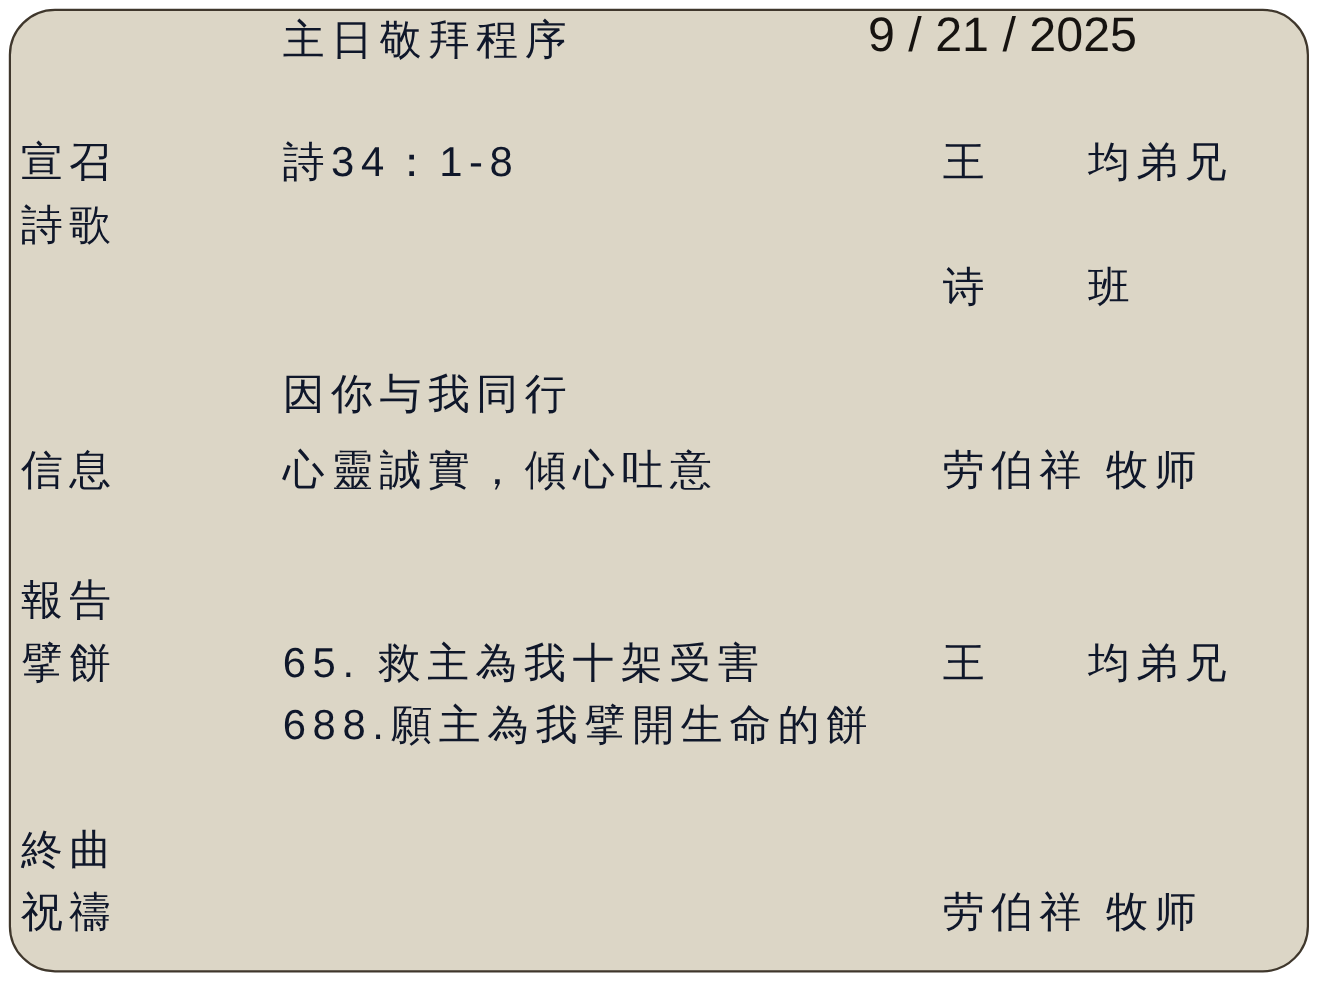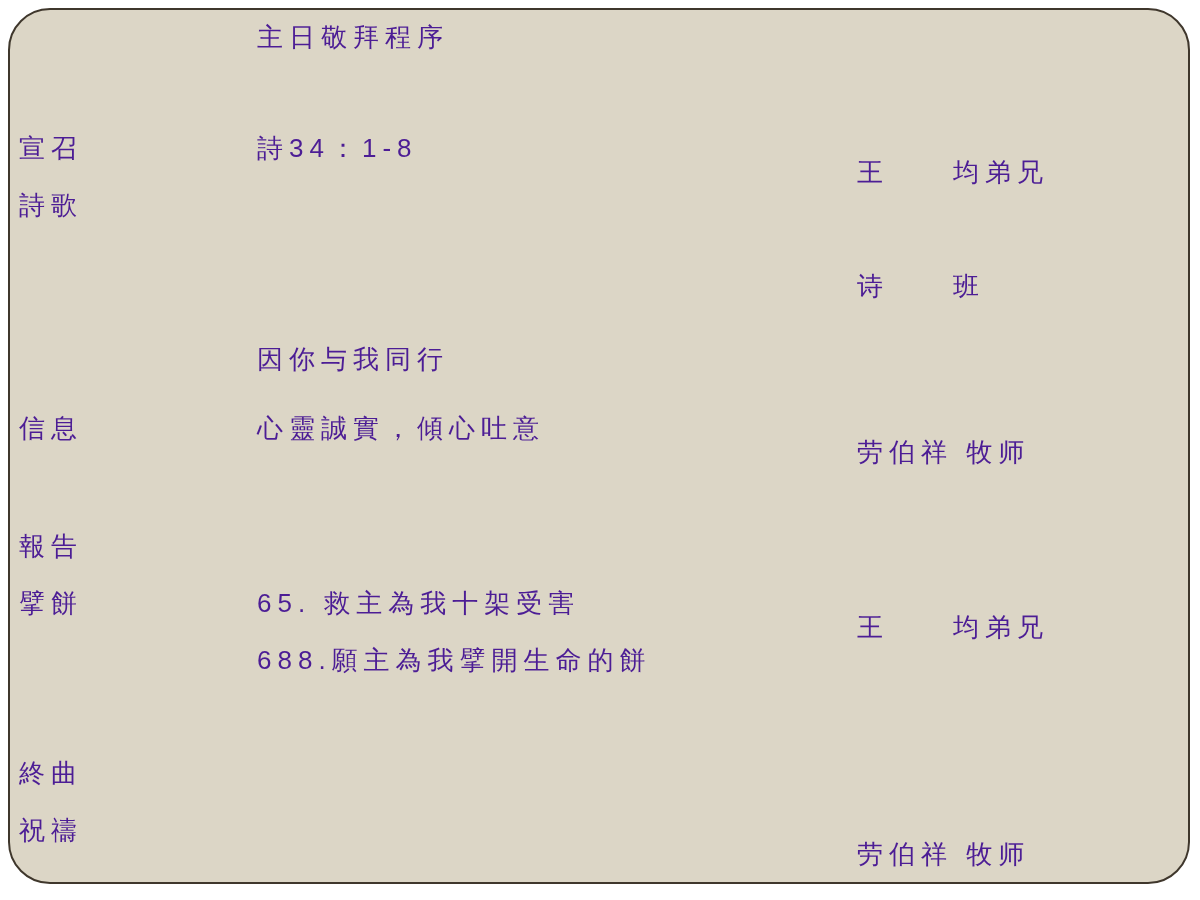--- a/index.html
+++ b/index.html
@@ -22,56 +22,57 @@
     left: 8px;
     top: 8px;
     width: 1182px;
     height: 876px;
     box-sizing: border-box;
     background: #dcd6c6;
     border: 2px solid #3f372c;
     border-radius: 42px;
   }
   .txt {
-    color: #4c1d95;
-    font-size: 26px;
+    color: #0f172a;
+    font-size: 38px;
     line-height: 46px;
     letter-spacing: 6px;
     white-space: pre;
   }
   
   .header-title { position: absolute; left: 247px; top: 4px; }
   .header-date  {
     position: absolute; left: 779px; top: -1px;
     color: #161310; font-size: 44px; line-height: 46px;
     letter-spacing: 0; white-space: pre;
   }
   .row { position: absolute; left: 0; width: 1182px; height: 46px; }
   .col-label   { position: absolute; left: 9px;   top: 0; }
   .col-content { position: absolute; left: 247px; top: 0; }
-  .col-person  { position: absolute; left: 847px; top: 0; margin-top: 24px; }
+  .col-person  { position: absolute; left: 847px; top: 0; }
   
   .r0 { top: 115px; text-align: center; }
   .r1 { top: 172px; }
   .r2 { top: 229px; }
   .r3 { top: 286px; margin-top: 40px; }
   .r4 { top: 395px; text-decoration: underline; }
   .r5 { top: 513px; }
   .r6 { top: 570px; }
   .r7 { top: 627px; }
   .r8 { top: 740px; padding-left: 32px; }
   .r9 { top: 797px; }
 </style>
 </head>
 <body>
 
 <div class="canvas">
   <div class="slide">
 
     <div class="txt header-title">主日敬拜程序</div>
+    <div class="header-date">9 / 21 / 2025</div>
 
     <div class="row r0">
       <span class="txt col-label">宣召</span>
       <span class="txt col-content">詩34：1-8</span>
       <span class="txt col-person">王　　均弟兄</span>
     </div>
 
     <div class="row r1">
       <span class="txt col-label">詩歌</span>
       <span class="txt col-person"></span>

